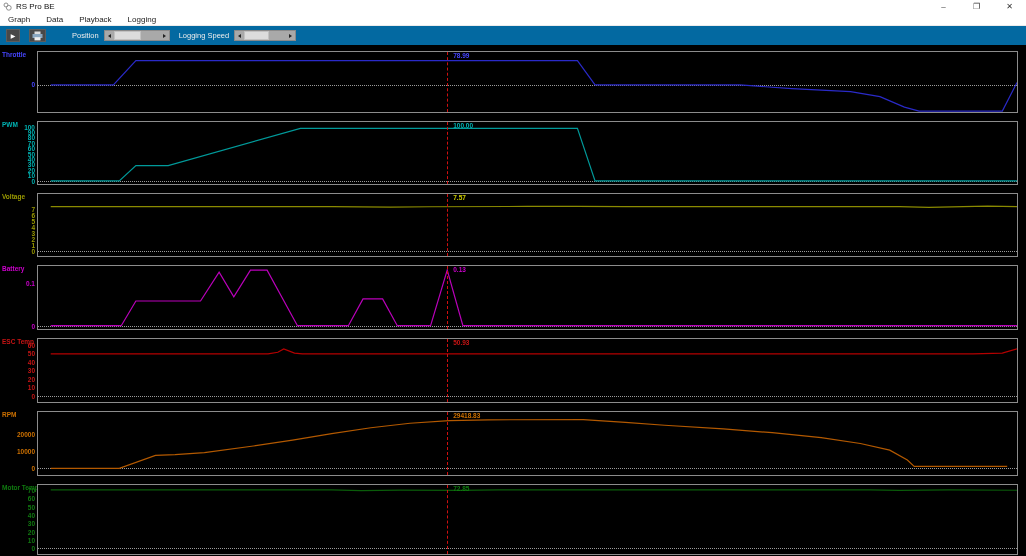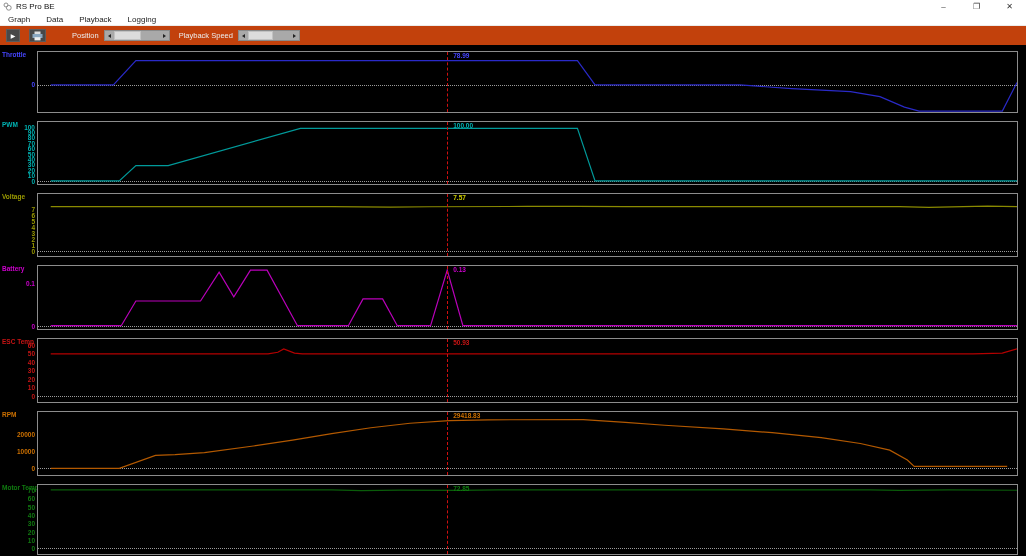--- a/index.html
+++ b/index.html
@@ -8,21 +8,21 @@
   
   .titlebar{height:13px;background:#fff;display:flex;align-items:center;padding-left:3px;
     font-size:8px;color:#111}
   .app-icon{display:flex;align-items:center}
   .win-title{margin-left:4px}
   .win-controls{margin-left:auto;display:flex;height:100%}
   .win-btn{width:33px;text-align:center;font-size:8px;line-height:13px;color:#333;cursor:default}
   .menubar{height:13px;background:#fff;display:flex;align-items:center;font-size:8px;color:#222;
     border-bottom:1px solid #ececec}
   .menu-item{padding:0 8px;height:100%;line-height:13px}
-  .toolbar{height:19px;background:#c2410c;display:flex;align-items:center;font-size:7.5px;color:#ececec}
+  .toolbar{height:19px;background:#0369a1;display:flex;align-items:center;font-size:7.5px;color:#ececec}
   .tb-btn{background:#484848;border:1px solid #5c5c5c;color:#fff;height:13px;min-width:14px;
     display:flex;align-items:center;justify-content:center;padding:0 2px}
   .play-btn{margin-left:6px;font-size:6px}
   .print-btn{margin-left:9px}
   .lbl-pos{margin-left:26px}
   .lbl-speed{margin-left:9px}
   .scrollbar{position:relative;margin-left:5px;height:11px;background:#a9a9a9;
     border:1px solid #8a8a8a;display:flex;align-items:center;justify-content:space-between}
   .sb-pos{width:66px}.sb-speed{width:62px}
   .sb-arrow{width:9px;height:100%;display:flex;align-items:center;justify-content:center}
@@ -86,21 +86,21 @@
   <span class="lbl-pos">Position</span>
   <span class="scrollbar sb-pos">
     <span class="sb-arrow">
         <span class="tri-l"></span>
       </span>
     <span class="sb-thumb"></span>
     <span class="sb-arrow">
         <span class="tri-r"></span>
       </span>
   </span>
-  <span class="lbl-speed">Playback Speed</span>
+  <span class="lbl-speed">Logging Speed</span>
   <span class="scrollbar sb-speed">
     <span class="sb-arrow">
         <span class="tri-l"></span>
       </span>
     <span class="sb-thumb"></span>
     <span class="sb-arrow">
         <span class="tri-r"></span>
       </span>
   </span>
 </div>

